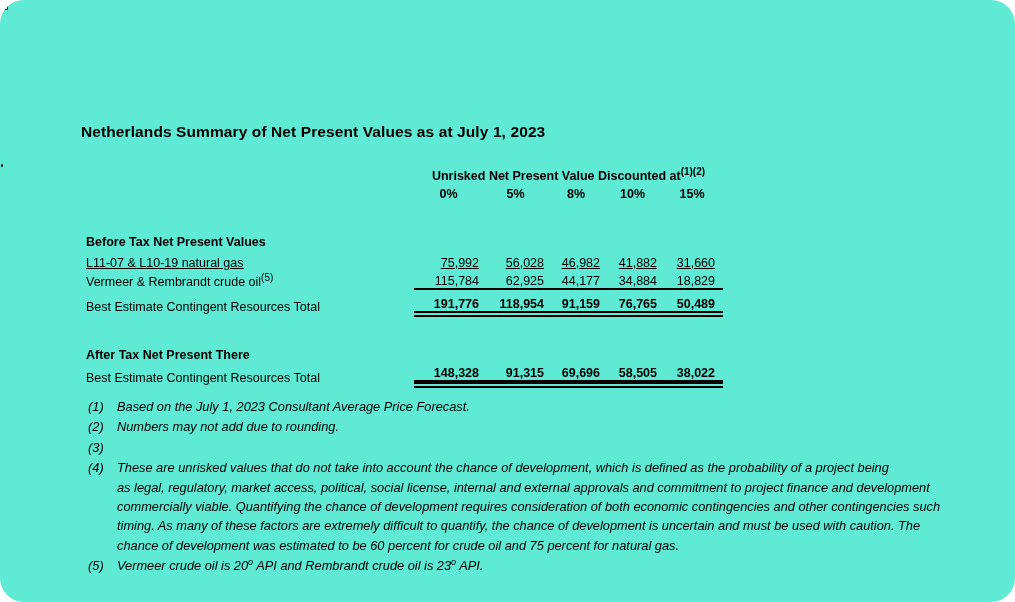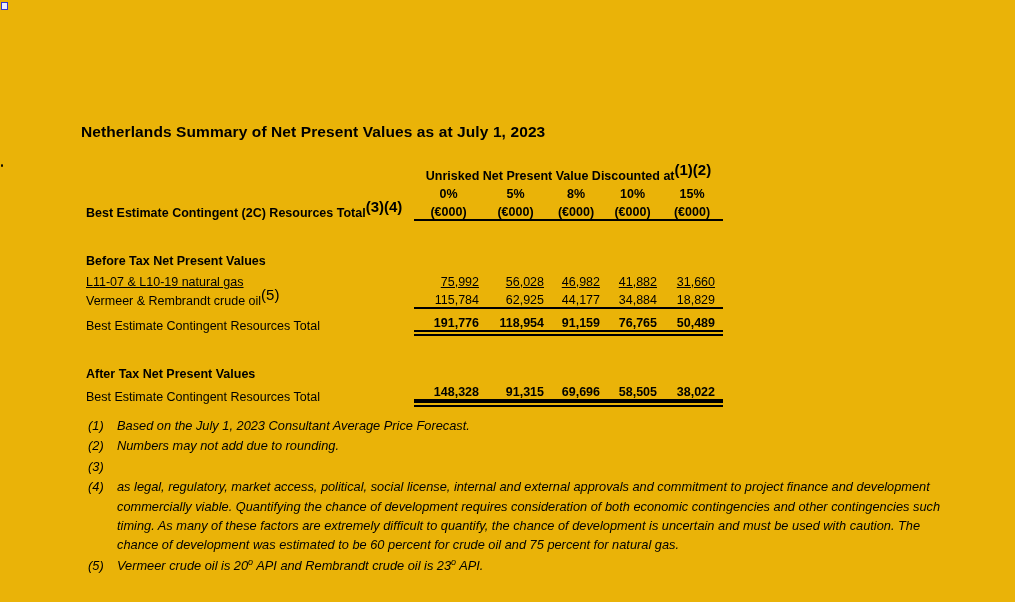--- a/index.html
+++ b/index.html
@@ -6,22 +6,23 @@
     margin: 0;
     padding: 0;
     background: #ffffff;
     font-family: "Liberation Sans", sans-serif;
     color: #000000;
   }
   .page {
     position: relative;
     width: 1015px;
     height: 602px;
-    background: #eab308;
+    background: #5eead4;
     overflow: hidden;
+    border-radius: 24px;
   }
   .corner-artifact {
     position: absolute;
     left: 1px;
     top: 2px;
     width: 5px;
     height: 6px;
     border: 1px solid #3535cd;
     background: #eaeaff;
   }
@@ -82,21 +83,21 @@
 
   td.val .v {
     display: block;
     text-align: right;
     padding-right: 4px;
   }
   td.val.c5 .v { padding-right: 8px; }
   tr.r-tot .v, tr.r-atot .v { font-weight: bold; }
 
   sup {
-    font-size: 15px;
+    font-size: 10px;
     line-height: 0;
     vertical-align: super;
   }
 
   .footnotes {
     margin: 9px 0 0 7px;
     font-style: italic;
     font-size: 12.8px;
     line-height: 19.4px;
   }
@@ -135,28 +136,20 @@
 
       <tr class="r-pct">
         <td></td>
         <td class="pct">0%</td>
         <td class="pct">5%</td>
         <td class="pct">8%</td>
         <td class="pct">10%</td>
         <td class="pct">15%</td>
       </tr>
 
-      <tr class="r-unit">
-        <td class="lbl-hdr"><span>Best Estimate Contingent (2C) Resources Total</span><sup>(3)(4)</sup></td>
-        <td class="unit rule">(€000)</td>
-        <td class="unit rule">(€000)</td>
-        <td class="unit rule">(€000)</td>
-        <td class="unit rule">(€000)</td>
-        <td class="unit rule">(€000)</td>
-      </tr>
 
       <tr class="sp1">
             <td colspan="6"></td>
           </tr>
 
       <tr class="r-sec">
         <td colspan="6" class="sec">Before Tax Net Present Values</td>
       </tr>
 
       <tr class="r-data">
@@ -214,21 +207,21 @@
         <td class="val c5 dbl">
               <span class="v">50,489</span>
             </td>
       </tr>
 
       <tr class="sp2">
             <td colspan="6"></td>
           </tr>
 
       <tr class="r-sec">
-        <td colspan="6" class="sec">After Tax Net Present Values</td>
+        <td colspan="6" class="sec">After Tax Net Present There</td>
       </tr>
 
       <tr class="r-atot">
         <td><span>Best Estimate Contingent Resources Total</span></td>
         <td class="val c1 dbl inner-rule">
               <span class="v">148,328</span>
             </td>
         <td class="val c2 dbl inner-rule">
               <span class="v">91,315</span>
             </td>
@@ -257,20 +250,21 @@
         <span class="fn-txt">Numbers may not add due to rounding.</span>
       </div>
 
       <div class="fn">
         <span class="fn-num">(3)</span>
       </div>
 
       <div class="fn">
         <span class="fn-num">(4)</span>
         <span class="fn-txt">
+          <div>These are unrisked values that do not take into account the chance of development, which is defined as the probability of a project being</div>
           <div>as legal, regulatory, market access, political, social license, internal and external approvals and commitment to project finance and development</div>
           <div>commercially viable. Quantifying the chance of development requires consideration of both economic contingencies and other contingencies such</div>
           <div>timing. As many of these factors are extremely difficult to quantify, the chance of development is uncertain and must be used with caution. The</div>
           <div>chance of development was estimated to be 60 percent for crude oil and 75 percent for natural gas.</div>
         </span>
       </div>
 
       <div class="fn">
         <span class="fn-num">(5)</span>
         <span class="fn-txt"><span>Vermeer crude oil is 20</span><sup>o</sup><span> API and Rembrandt crude oil is 23</span><sup>o</sup><span> API.</span></span>

